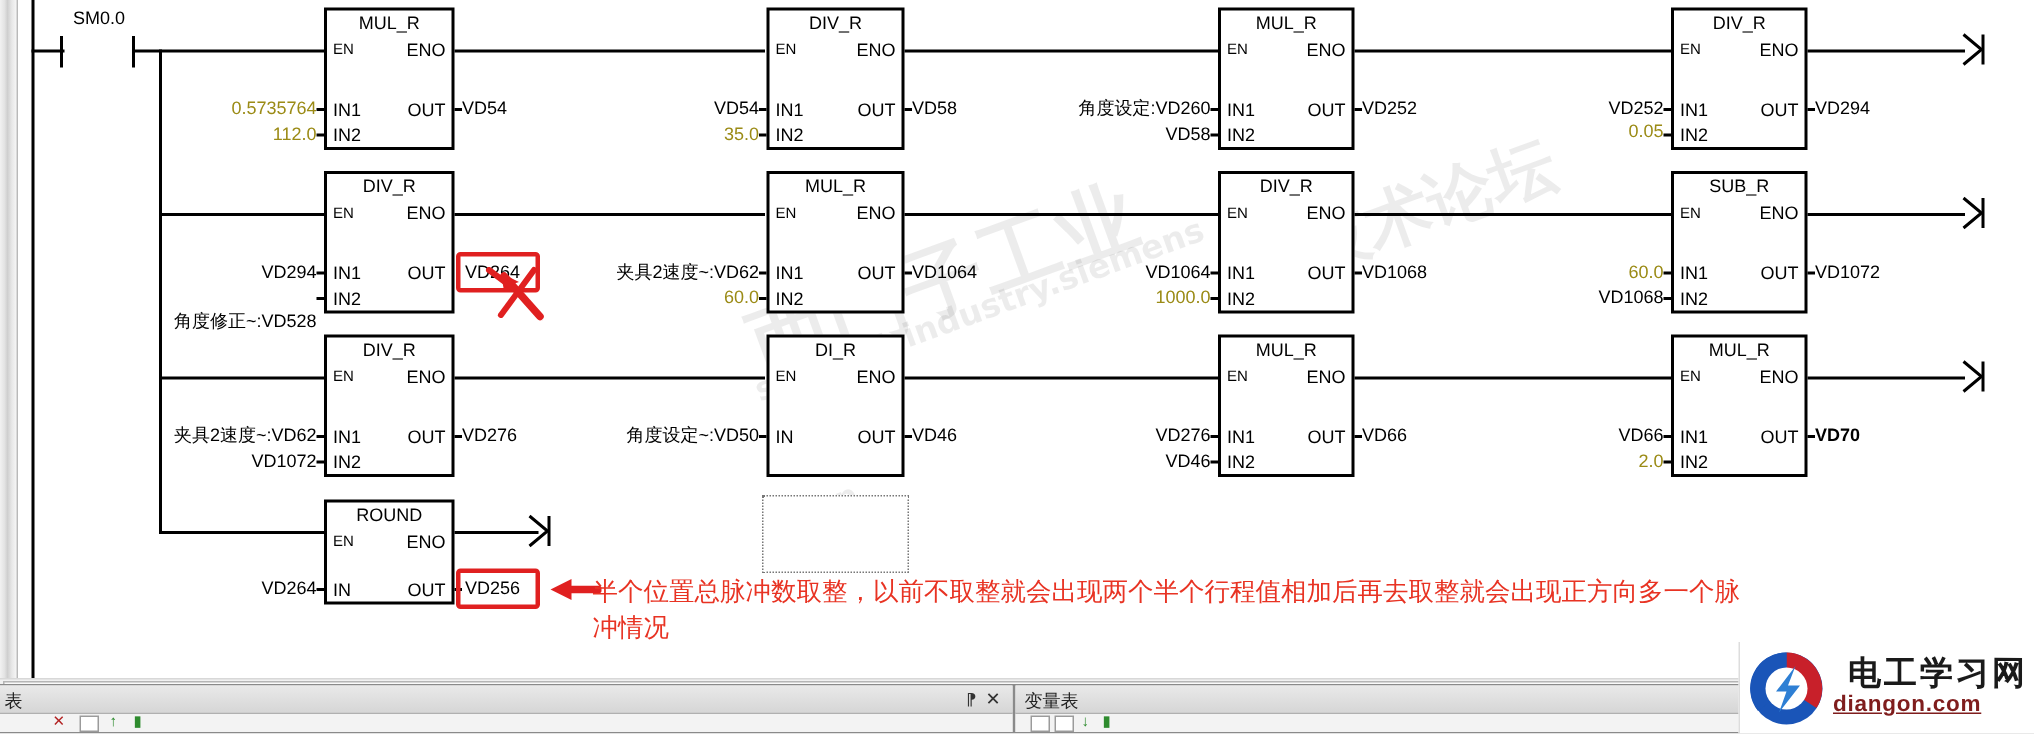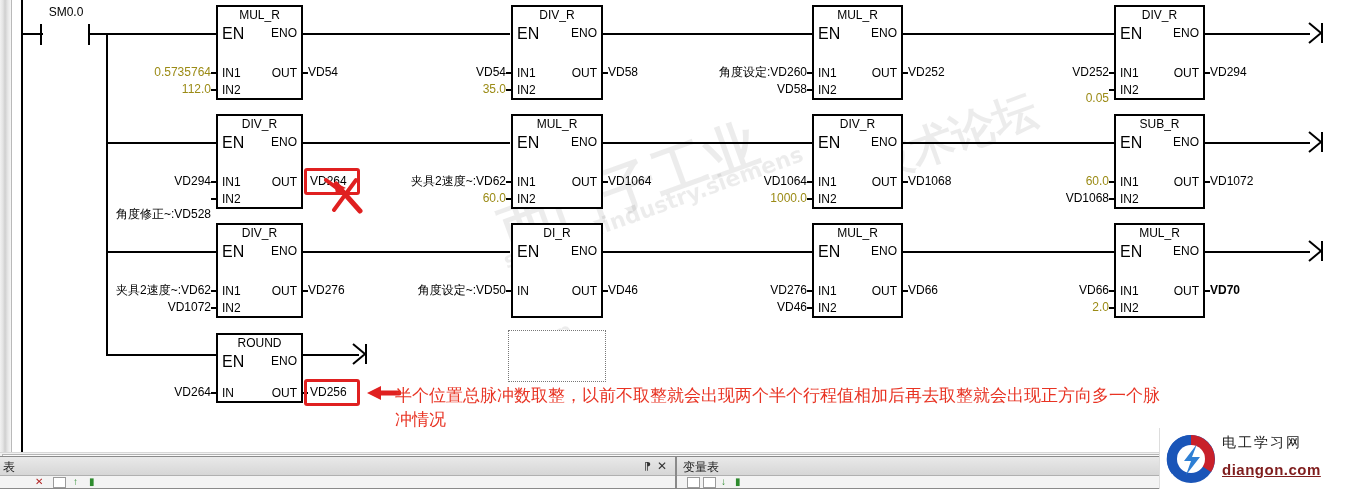--- a/index.html
+++ b/index.html
@@ -39,21 +39,21 @@
     position:absolute;left:-6px;top:-19px;width:64px;text-align:center;
     font-size:12px;color:#000;white-space:nowrap;
   }
 
   
   .fb{position:absolute;border:2px solid #000;background:#fff;box-sizing:border-box;}
   .fb .title{
     position:absolute;left:0;right:0;top:1px;text-align:center;
     font-size:12px;line-height:14px;color:#000;white-space:nowrap;
   }
-  .fb .en {position:absolute;left:4px;top:20px;font-size:16px;line-height:13px;}
+  .fb .en {position:absolute;left:4px;top:20px;font-size:10px;line-height:13px;}
   .fb .eno{position:absolute;right:4px;top:20px;font-size:12px;line-height:13px;}
   .fb .in1{position:absolute;left:4px;top:60px;font-size:12px;line-height:13px;}
   .fb .in2{position:absolute;left:4px;top:77px;font-size:12px;line-height:13px;}
   .fb .out{position:absolute;right:4px;top:60px;font-size:12px;line-height:13px;}
 
   
   .op{
     position:absolute;font-size:12px;line-height:13px;color:#000;white-space:nowrap;
   }
   .op.right{text-align:right;}
@@ -134,21 +134,21 @@
     position:absolute;top:1px;width:8px;height:9px;color:#b22222;font-size:10px;line-height:9px;
   }
 
   
   #logo{
     position:absolute;right:0;top:428px;width:196px;height:61px;
     background:#fff;border-left:1px solid #ddd;
   }
   #logo .mark{position:absolute;left:6px;top:6px;width:50px;height:50px;}
   #logo .cn{
-    position:absolute;left:62px;top:6px;font-size:14px;font-weight:normal;color:#1a1a1a;
+    position:absolute;left:72px;top:6px;font-size:22px;font-weight:bold;color:#1a1a1a;
     letter-spacing:2px;font-family:"DejaVu Sans","Liberation Sans",sans-serif;white-space:nowrap;
   }
   #logo .en{
     position:absolute;left:62px;top:33px;font-size:15px;font-weight:bold;color:#7f1d1d;
     letter-spacing:.5px;font-family:"Liberation Sans",sans-serif;white-space:nowrap;text-decoration:underline;
   }
 </style>
 </head>
 <body>
 
@@ -223,21 +223,21 @@
   <div class="fb" style="left:1114px;top:5px;width:91px;height:95px;">
     <div class="title">DIV_R</div>
     <div class="en">EN</div>
     <div class="eno">ENO</div>
     <div class="in1">IN1</div>
     <div class="in2">IN2</div>
     <div class="out">OUT</div>
   </div>
   <div class="op right" style="left:1022px;top:66px;width:87px;">VD252</div>
   <div class="stub" style="left:1109px;top:72px;"></div>
-  <div class="op right const" style="left:1022px;top:92px;width:87px;">0.05</div>
+  <div class="op right const" style="left:1022px;top:81px;width:87px;">0.05</div>
   <div class="stub" style="left:1109px;top:89px;"></div>
   <div class="stub" style="left:1205px;top:72px;"></div>
   <div class="op" style="left:1210px;top:66px;">VD294</div>
   <div class="wire h" style="left:1205px;top:33px;width:105px;"></div>
   <div class="arrowend" style="left:1308px;top:22px;">
     <svg width="16" height="22" viewBox="0 0 16 22">
         <path d="M1,1 L13,11 L1,21" fill="none" stroke="#000" stroke-width="2"></path>
         <path d="M14,1 L14,21" stroke="#000" stroke-width="2"></path>
       </svg>
   </div>

